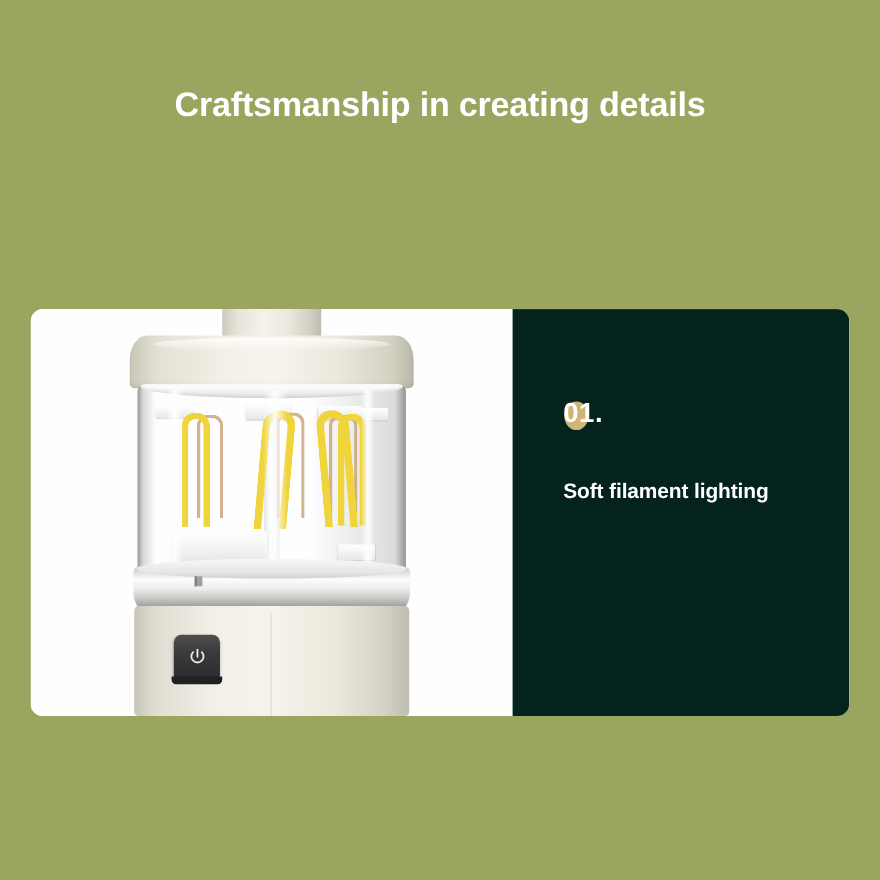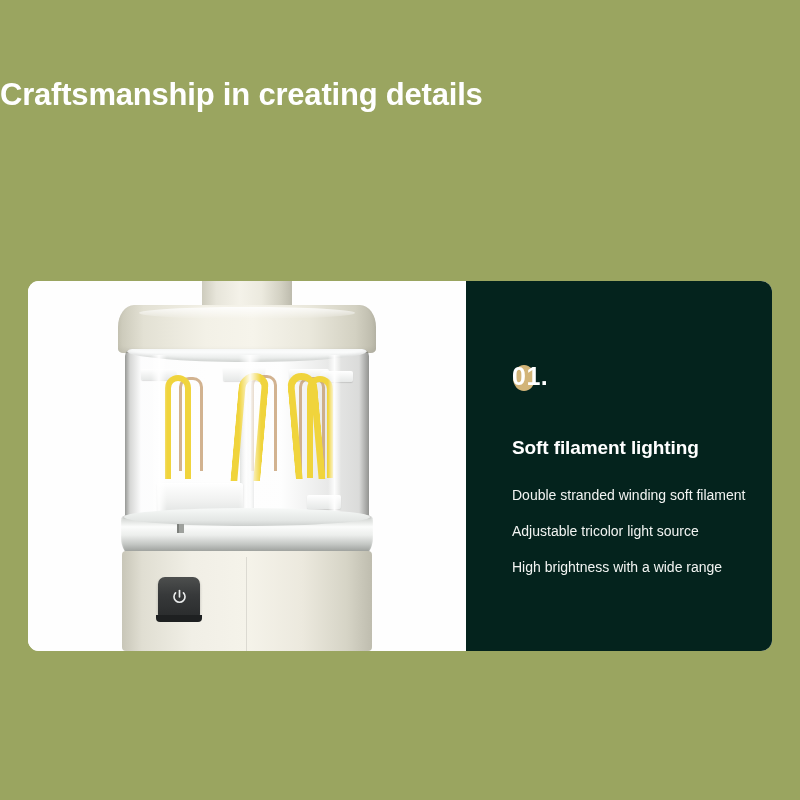--- a/index.html
+++ b/index.html
@@ -15,21 +15,21 @@
     font-family: "Liberation Sans", sans-serif;
     position: relative;
   }
 
   
   .headline-block {
     position: absolute;
     top: 74px;
     left: 0;
     width: 800px;
-    text-align: left;
+    text-align: center;
   }
 
   .headline {
     color: #ffffff;
     font-weight: bold;
     font-size: 31px;
     line-height: 42px;
     letter-spacing: -0.2px;
     white-space: nowrap;
   }
@@ -396,20 +396,15 @@
 
   <div class="info-panel">
 
     <div class="badge-row">
       <span class="badge-dot"></span>
       <span class="badge-num">01.</span>
     </div>
 
     <div class="feature-title">Soft filament lighting</div>
 
-    <ul class="feature-list">
-      <li>Double stranded winding soft filament</li>
-      <li>Adjustable tricolor light source</li>
-      <li>High brightness with a wide range</li>
-    </ul>
 
   </div>
 </div>
 
 </body></html>

